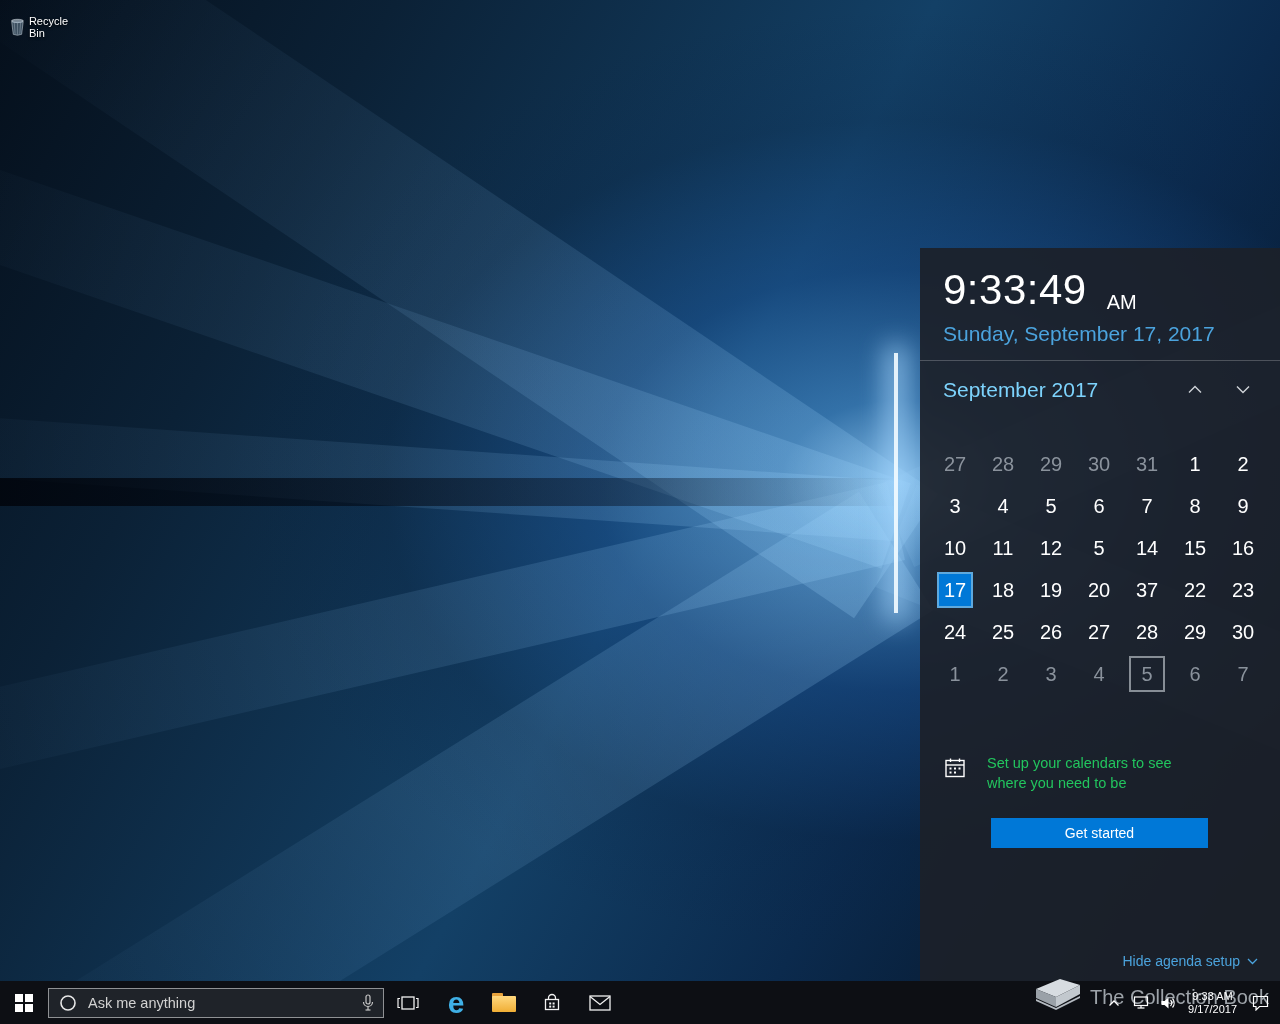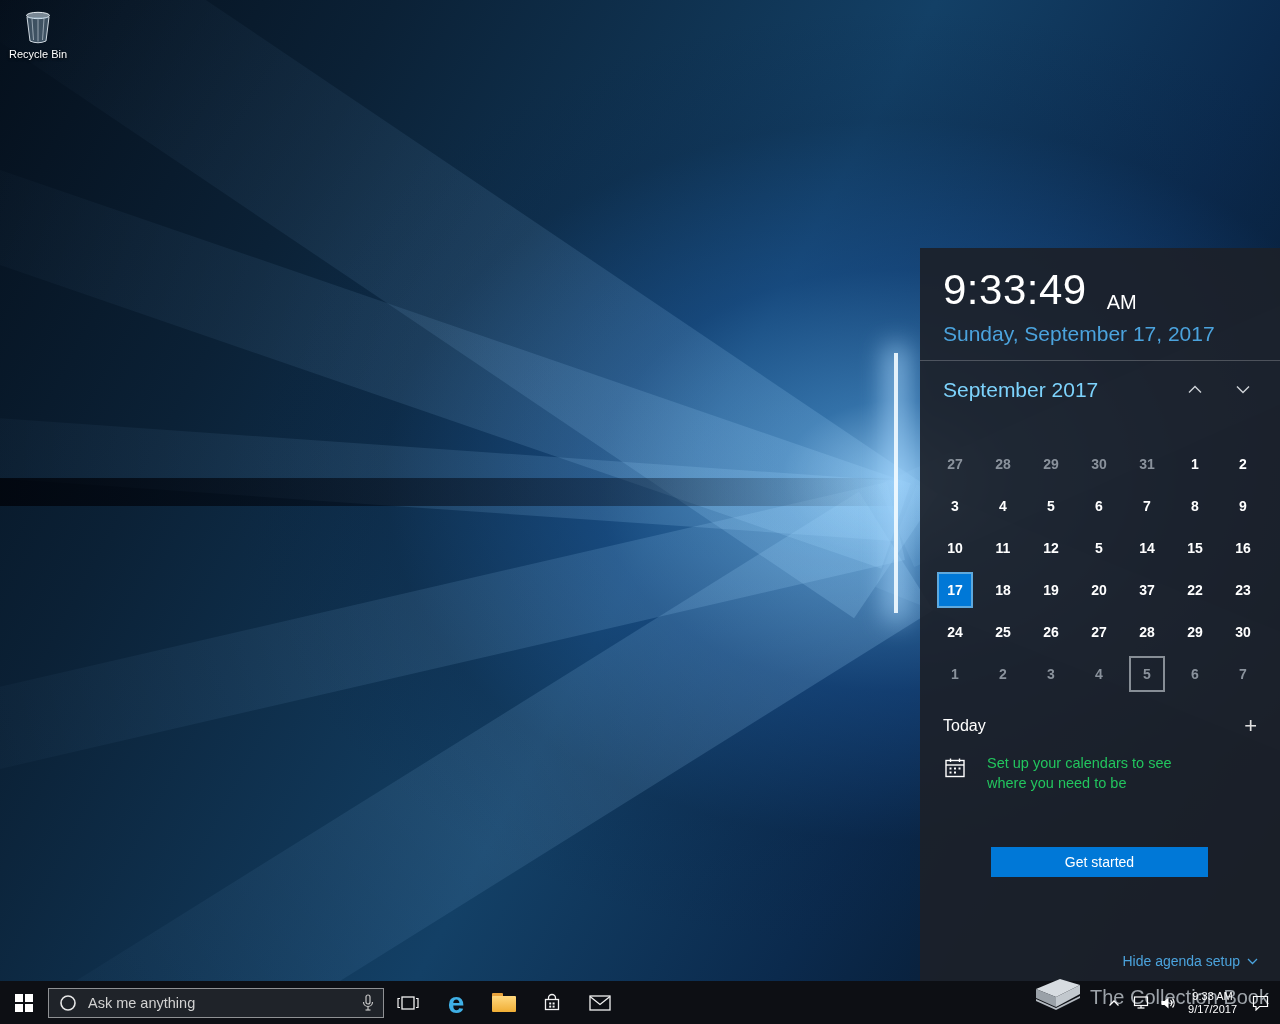--- a/index.html
+++ b/index.html
@@ -18,52 +18,52 @@
   .beam.b4{transform:rotate(199deg);height:90px;}
   .beam.b5{transform:rotate(214deg);height:150px;}
   .beam.b6{transform:rotate(-24deg);height:90px;opacity:.5;}
   .beam.b7{transform:rotate(22deg);height:110px;opacity:.45;}
   .hband{position:absolute;left:0;top:48.7%;height:28px;width:70.5%;
     background:linear-gradient(to right, rgba(0,2,8,0.78), rgba(3,12,28,0.4) 72%, rgba(0,0,0,0));}
   .vline{position:absolute;left:calc(70% - 2px);top:36%;height:26.5%;width:4px;
     background:rgba(238,249,255,0.95);box-shadow:0 0 26px 8px rgba(165,215,255,0.8);}
 
   
-  .desktop-icon{position:absolute;left:8px;top:8px;width:60px;display:flex;flex-direction:column;align-items:center;gap:2px;cursor:pointer;}
+  .desktop-icon{position:absolute;left:8px;top:8px;width:60px;display:flex;flex-direction:row;align-items:center;gap:2px;cursor:pointer;}
   .icon-label{font-size:11px;color:#fff;text-shadow:0 1px 3px rgba(0,0,0,0.95);}
 
   
   .flyout{position:absolute;left:920px;top:248px;width:360px;height:733px;
     background:var(--panel_bg, rgba(28,33,41,0.92));color:#fff;}
   .time-row{position:absolute;left:23px;top:18px;display:flex;align-items:flex-end;}
   .time{font-size:42px;font-weight:300;letter-spacing:.5px;color:#fff;}
   .meridiem{font-size:20px;font-weight:300;margin-left:20px;color:#fff;}
   .date-full{position:absolute;left:23px;top:74px;font-size:21px;color:var(--link,#4ba3dd);}
   .divider{position:absolute;left:0;right:0;top:112px;height:1px;background:rgba(255,255,255,0.22);}
   .month-row{position:absolute;left:23px;right:23px;top:130px;height:22px;}
   .month-label{font-size:21px;color:#7dd3fc;cursor:pointer;}
   .nav{position:absolute;top:0;width:28px;height:22px;display:flex;align-items:center;justify-content:center;cursor:pointer;}
   .nav.up{right:48px;}
   .nav.down{right:0;}
   .cal-hds{position:absolute;left:11px;top:166px;display:grid;grid-template-columns:repeat(7,48px);}
   .cal-hd{height:24px;display:flex;align-items:center;justify-content:center;font-size:12px;color:#fff;}
   .cal-grid{position:absolute;left:11px;top:195px;display:grid;grid-template-columns:repeat(7,48px);}
-  .cal-cell{position:relative;width:48px;height:42px;display:flex;align-items:center;justify-content:center;font-size:14px;color:#fff;cursor:pointer;font-weight:bold;}
+  .cal-cell{position:relative;width:48px;height:42px;display:flex;align-items:center;justify-content:center;font-size:20px;color:#fff;cursor:pointer;}
   .cal-cell span{position:relative;z-index:1;}
   .cal-cell.muted{color:#8a929c;}
   .cal-cell.selected::before{content:"";position:absolute;left:6px;right:6px;top:3px;bottom:3px;background:var(--accent,#0078d7);border:2px solid #5ea9de;box-sizing:border-box;}
   .cal-cell.outlined::before{content:"";position:absolute;left:6px;right:6px;top:3px;bottom:3px;border:2px solid #878e96;box-sizing:border-box;}
   .today-row{position:absolute;left:23px;right:23px;top:468px;display:flex;align-items:center;justify-content:space-between;}
   .today-label{font-size:16px;color:#fff;}
   .add-event{font-size:22px;font-weight:300;color:#e0e0e0;cursor:pointer;line-height:20px;}
   .agenda-setup{position:absolute;left:23px;right:23px;top:505px;display:flex;gap:20px;}
   .cal-glyph{flex:0 0 auto;margin-top:3px;}
   .setup-text{font-size:14.5px;line-height:20px;color:#22c55e;width:215px;}
   .get-started{position:absolute;left:71px;top:570px;width:217px;height:30px;background:var(--accent,#0078d7);
-    color:#fff;border:0;font-size:14px;font-family:inherit;cursor:pointer;margin-top:29px;}
+    color:#fff;border:0;font-size:14px;font-family:inherit;cursor:pointer;}
   .hide-agenda{position:absolute;right:22px;top:705px;display:flex;align-items:center;gap:7px;font-size:14px;color:var(--link,#4ba3dd);cursor:pointer;}
 
   
   .taskbar{position:absolute;left:0;bottom:0;width:1280px;height:43px;background:var(--taskbar_bg,#0e1116);
     display:flex;align-items:center;z-index:5;}
   .start{width:48px;height:100%;display:flex;align-items:center;justify-content:center;cursor:pointer;}
   .win-logo{display:grid;grid-template-columns:8px 8px;grid-template-rows:8px 8px;gap:2px;}
   .win-logo i{background:#fff;display:block;}
   .searchbox{width:336px;height:30px;box-sizing:border-box;border:1px solid rgba(255,255,255,0.5);
     background:rgba(35,39,45,0.85);display:flex;align-items:center;padding:0 8px 0 10px;gap:9px;cursor:text;}
@@ -251,24 +251,20 @@
           <span>5</span>
         </div>
         <div class="cal-cell muted">
           <span>6</span>
         </div>
         <div class="cal-cell muted">
           <span>7</span>
         </div>
       </div>
 
-    <div class="today-row">
-      <span class="today-label">Today</span>
-      <span class="add-event">+</span>
-    </div>
 
     <div class="agenda-setup">
       <span class="cal-glyph">
         <svg width="24" height="24" viewBox="0 0 24 24" fill="none" stroke="#fff" stroke-width="1.4">
           <rect x="3" y="4.5" width="18" height="16"></rect>
           <line x1="3" y1="9" x2="21" y2="9"></line>
           <line x1="7.5" y1="2.5" x2="7.5" y2="6"></line>
           <line x1="16.5" y1="2.5" x2="16.5" y2="6"></line>
           <rect x="6.5" y="11.5" width="2" height="2" fill="#fff" stroke="none"></rect>
           <rect x="11" y="11.5" width="2" height="2" fill="#fff" stroke="none"></rect>

